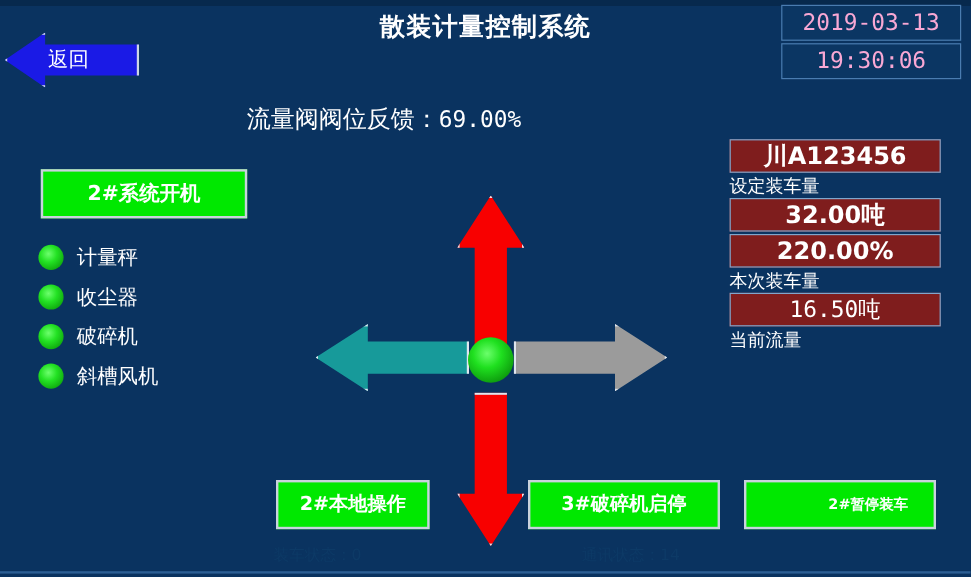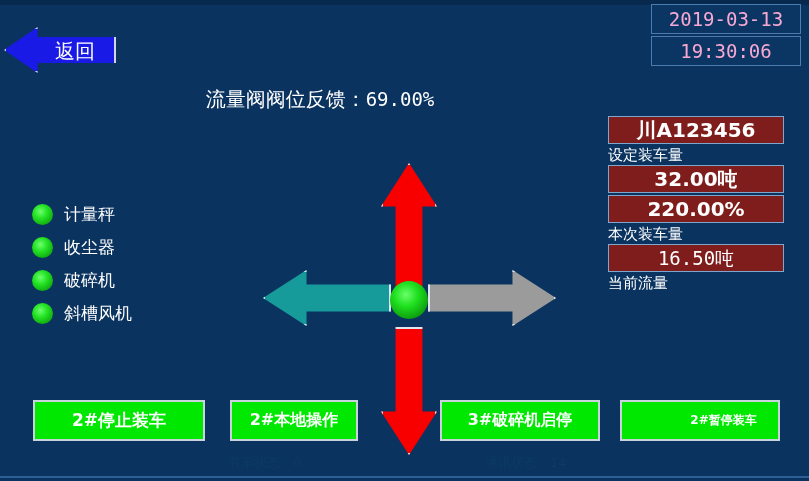--- a/index.html
+++ b/index.html
@@ -63,23 +63,22 @@
     background: #1a1ae6;
     border: 2px solid #cfd6e6;
     box-sizing: border-box;
     -webkit-clip-path: polygon(0% 50%, 30% 0%, 30% 22%, 100% 22%, 100% 78%, 30% 78%, 30% 100%);
     clip-path: polygon(0% 50%, 30% 0%, 30% 22%, 100% 22%, 100% 78%, 30% 78%, 30% 100%);
   }
   .back-btn .back-label {
     position: absolute;
     left: 36px; top: 11px;
     width: 70px;
-    text-align: center;
-    color: #ffffff;
-    font-size: 20px;
+    color: #ffffff;
+    font-size: 17px;
     font-family: Liberation Mono, monospace;
     z-index: 2;
   }
   .dt-box {
     position: absolute;
     right: 8px;
     width: 150px;
     height: 30px;
     border: 1px solid #4a7cb0;
     box-sizing: border-box;
@@ -245,33 +244,35 @@
   #faint-left  { left: 228px; top: 454px; }
   #faint-right { left: 485px; top: 454px; }
 </style>
 </head>
 <body>
 
 <div id="screen">
 
   <div class="top-strip"></div>
 
+  <div class="title">散装计量控制系统</div>
 
   <div class="back-btn">
     <div class="arrow-shape"></div>
     <div class="back-label">返回</div>
   </div>
 
   <div class="dt-box dt-date">2019-03-13</div>
   <div class="dt-box dt-time">19:30:06</div>
 
   <div class="flow-feedback">
     <span>流量阀阀位反馈：</span><span class="val">69.00%</span>
   </div>
 
+  <div class="gbtn" id="btn-system-on">2#系统开机</div>
 
   <div class="status-list">
     <div class="status-row">
       <div class="led"></div>
       <div class="status-label">计量秤</div>
     </div>
     <div class="status-row">
       <div class="led"></div>
       <div class="status-label">收尘器</div>
     </div>
@@ -298,21 +299,20 @@
     <div class="field-box bold">32.00吨</div>
 
     <div class="field-box bold">220.00%</div>
 
     <div class="field-label">本次装车量</div>
     <div class="field-box mono">16.50吨</div>
 
     <div class="field-label">当前流量</div>
   </div>
 
-  <div class="gbtn" id="btn-stop-load">2#停止装车</div>
   <div class="gbtn" id="btn-local-op">2#本地操作</div>
   <div class="gbtn" id="btn-crusher">3#破碎机启停</div>
   <div class="gbtn" id="btn-pause">2#暂停装车</div>
 
   <div class="faint" id="faint-left">装车状态：0</div>
   <div class="faint" id="faint-right">通讯状态：14</div>
 
   <div class="bottom-line"></div>
 </div>
 

